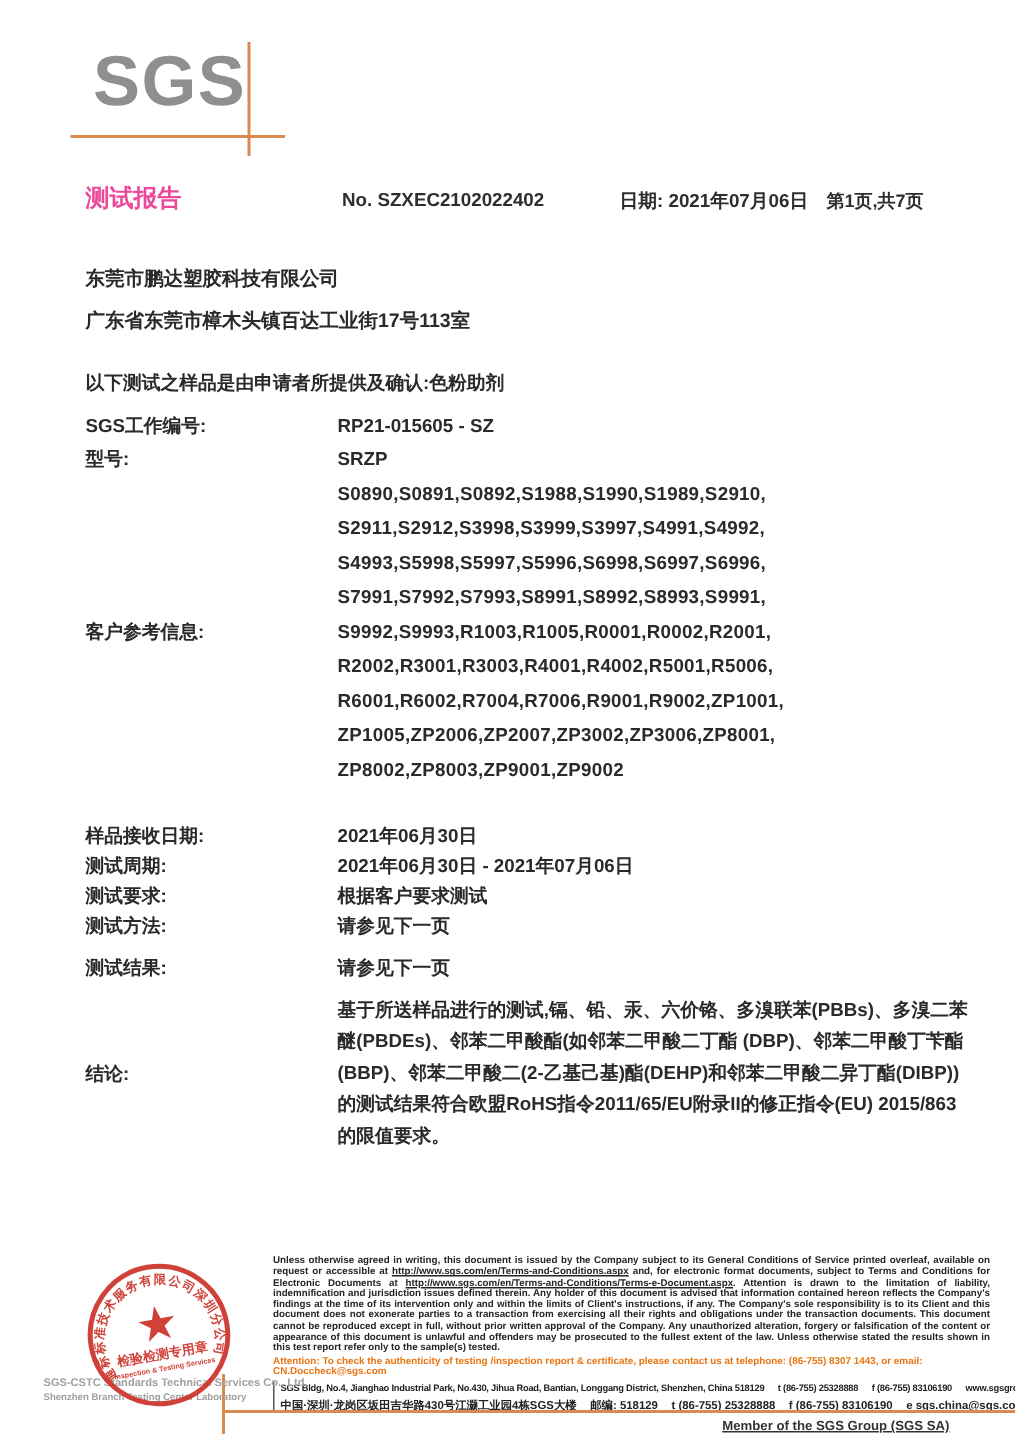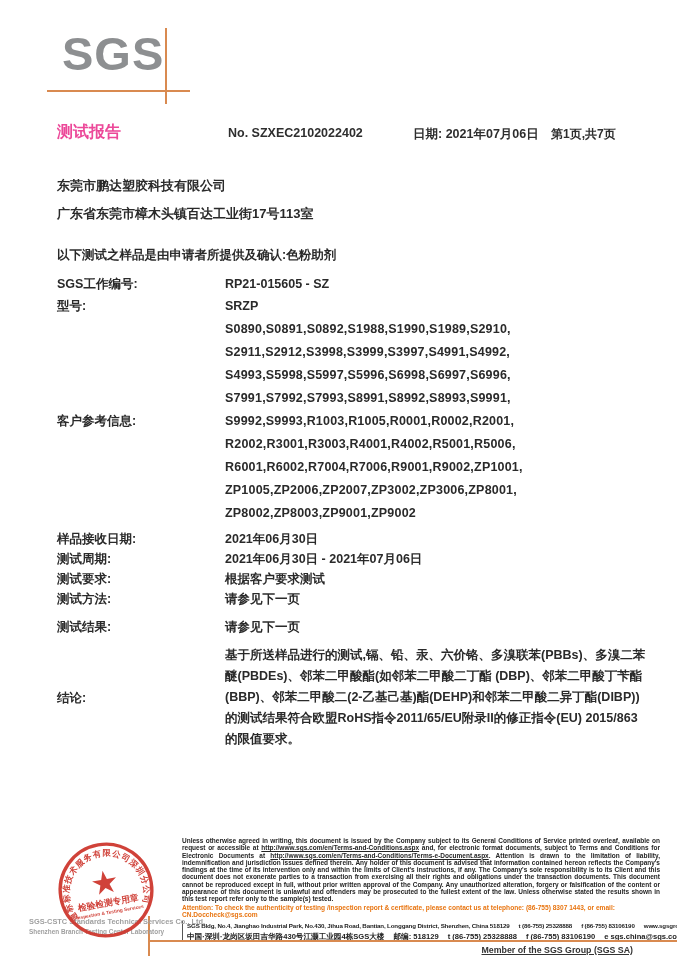--- a/index.html
+++ b/index.html
@@ -23,21 +23,21 @@
 
   .statement { position:absolute; left:57px; top:247px; font-size:12.5px; font-weight:bold; color:#2a2a2a; }
 
   
   .info { position:absolute; left:57px; top:274px; width:592px; font-size:12.5px; color:#2a2a2a; }
   .row { display:flex; align-items:center; line-height:20px; }
   .row .lbl { width:168px; flex:0 0 168px; font-weight:bold; }
   .row .val { flex:1; font-weight:bold; }
   .mb2 { margin-bottom:2px; }
   .ref-lines div { line-height:23px; font-weight:600; letter-spacing:0.2px; }
-  .row.after-list { margin-top:4px; }
+  .row.after-list { margin-top:22px; }
   .row.conclusion { margin-top:8px; }
   .row.conclusion .val { line-height:21px; text-align:left; }
   .gap-top { margin-top:8px; }
 
   
   .footer-right { position:absolute; left:182px; top:837px; width:478px; }
   .legal { font-size:6.5px; line-height:7.3px; font-weight:bold; color:#252525; text-align:justify; }
   .legal .u { text-decoration:underline; }
   .attention { font-size:6.6px; line-height:7.6px; font-weight:bold; color:#e87511; margin-top:1px; }
   .addresses { margin-top:2px; border-left:1px solid #555; padding-left:4px; }

